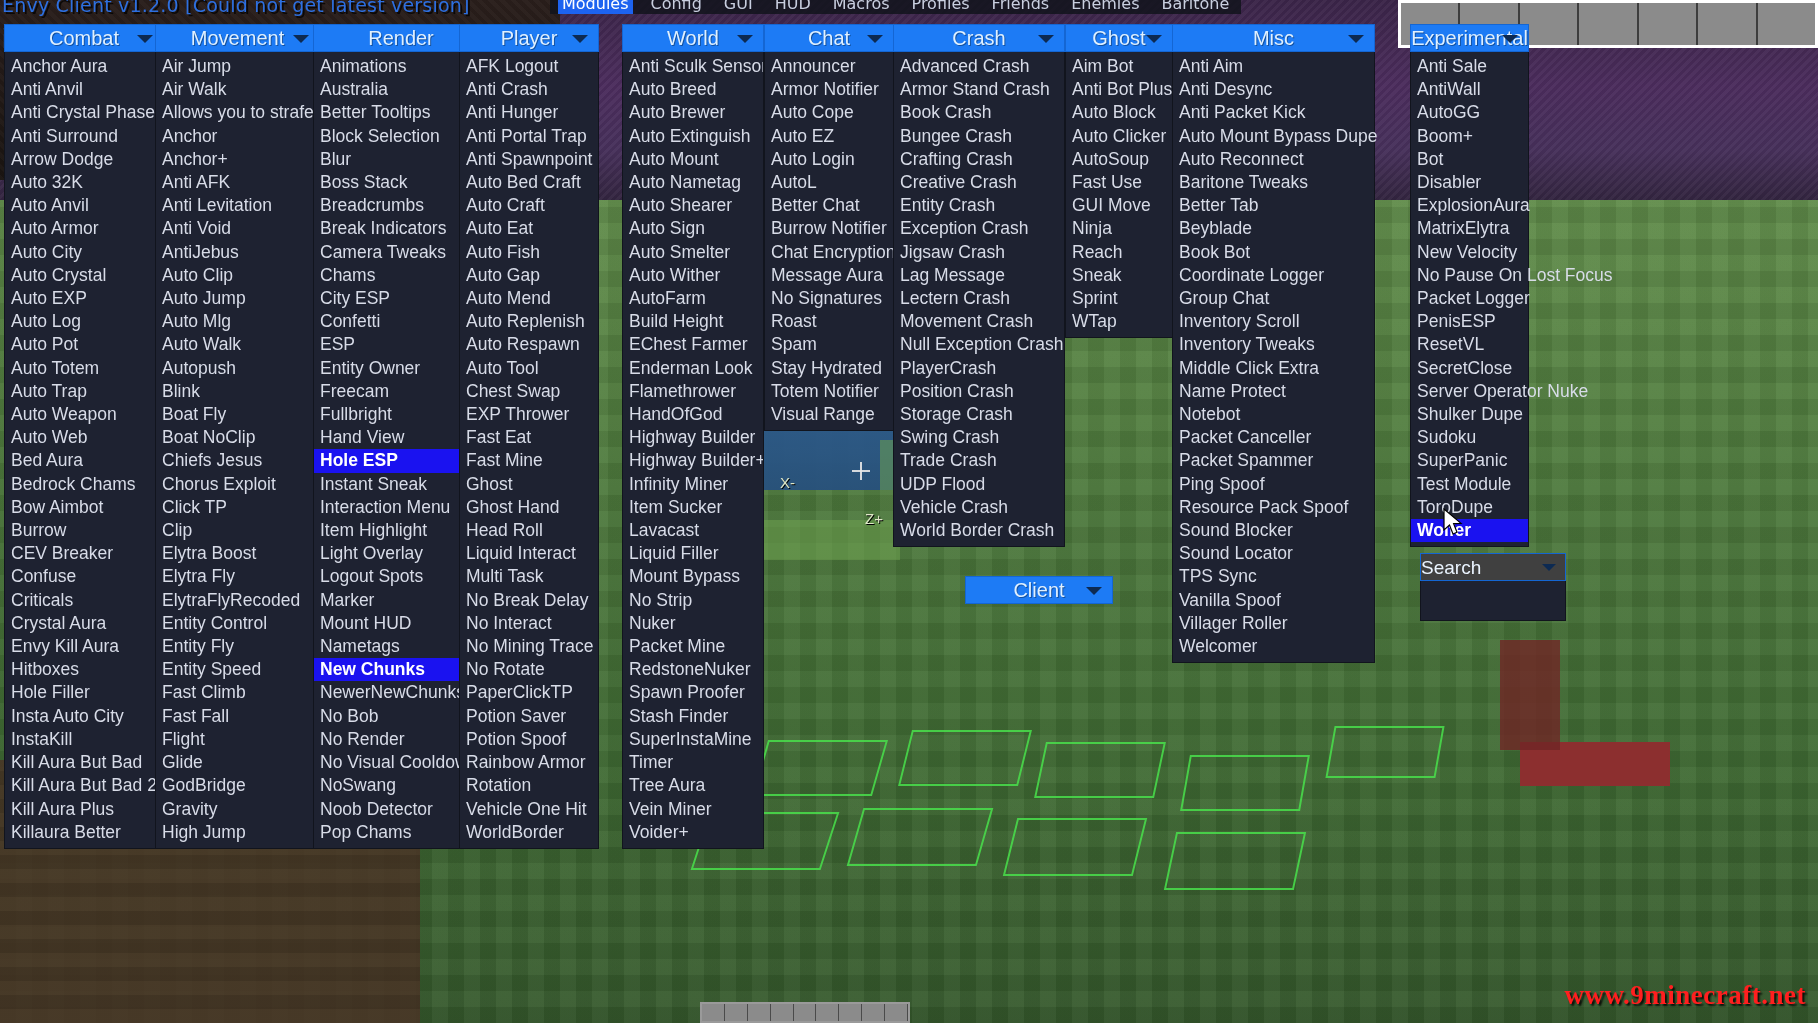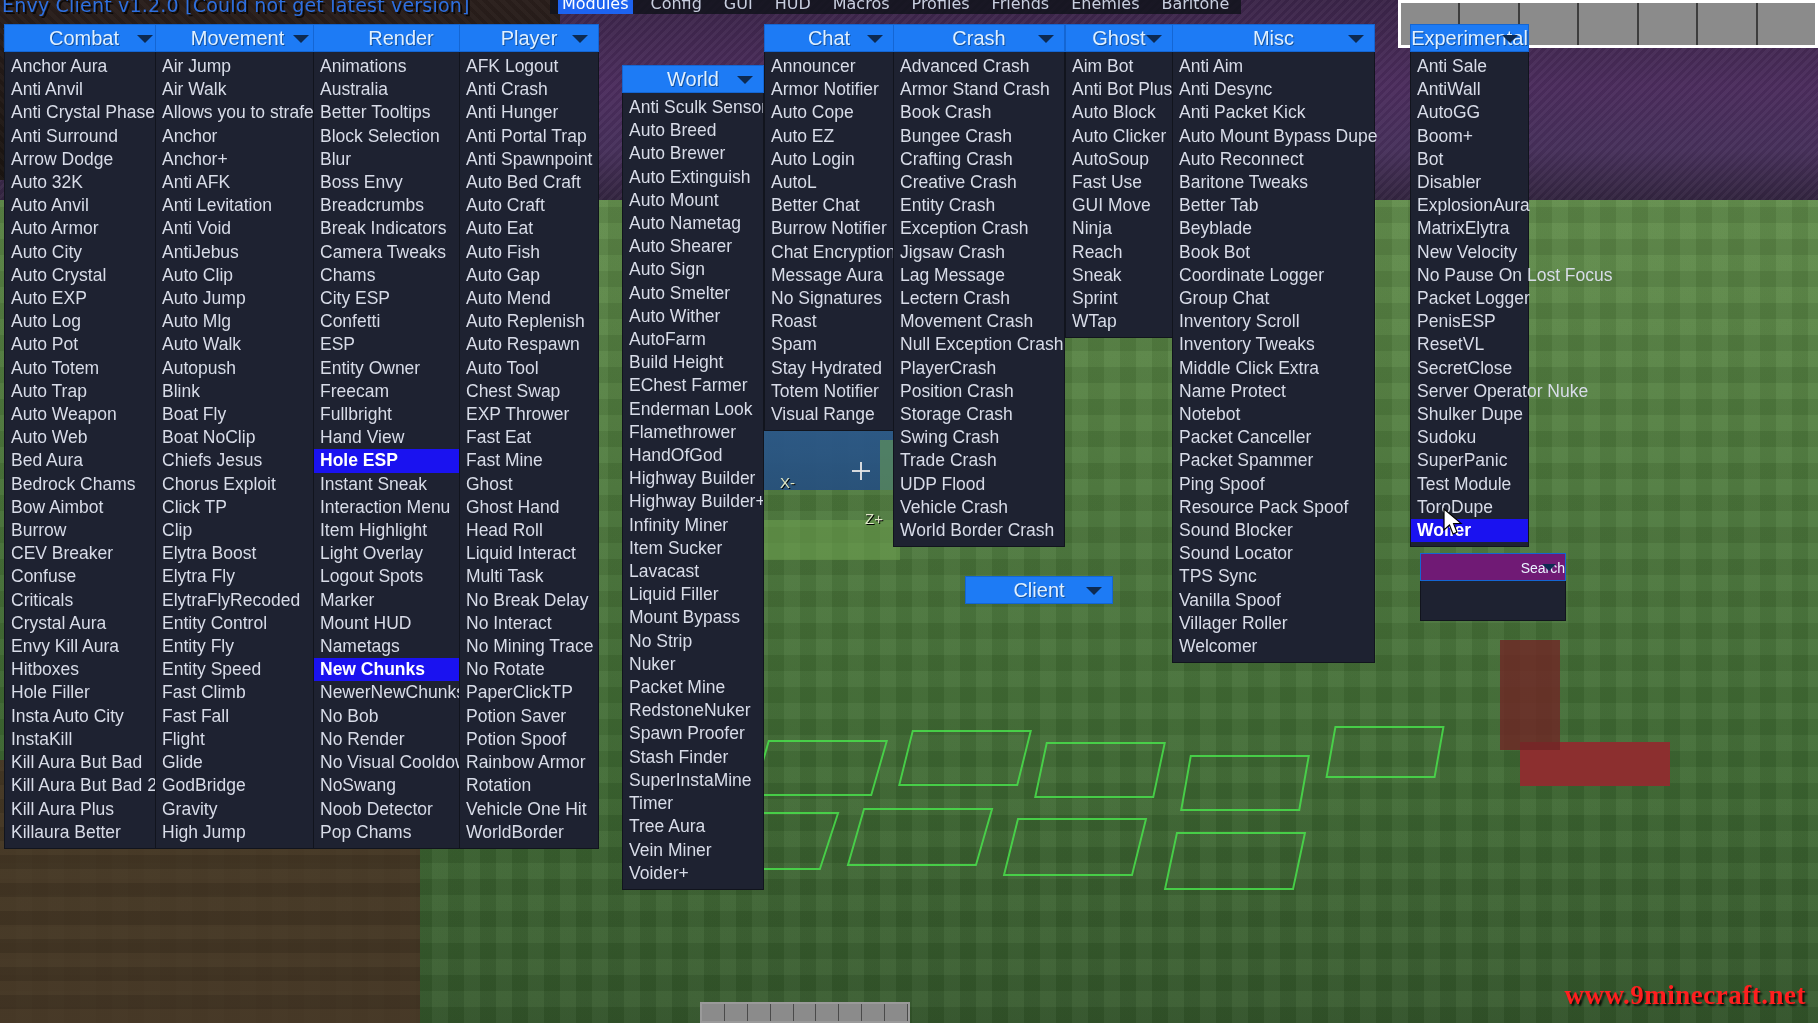--- a/index.html
+++ b/index.html
@@ -137,38 +137,38 @@
     padding:0 6px; white-space:nowrap; cursor:pointer;
     overflow:visible;
   }
   .module.on { background:#1a12f0; color:#ffffff;font-weight:bold; }
 
   
   #panel-combat       { left:4px;    top:24px; width:160px; }
   #panel-movement     { left:155px;  top:24px; width:165px; }
   #panel-render       { left:313px;  top:24px; width:176px; }
   #panel-player       { left:459px;  top:24px; width:140px; }
-  #panel-world        { left:622px;  top:24px; width:142px;margin-top:41px; }
+  #panel-world        { left:622px;  top:24px; width:142px; }
   #panel-chat         { left:764px;  top:24px; width:130px; }
   #panel-crash        { left:893px;  top:24px; width:172px; }
   #panel-ghost        { left:1065px; top:24px; width:108px; }
   #panel-misc         { left:1172px; top:24px; width:203px; }
   #panel-experimental { left:1374px; top:24px; width:155px;padding-left:36px; }
   #panel-minigame     { left:798px;  top:568px; width:145px; }
   #panel-client       { left:965px;  top:576px; width:148px; }
 
   #panel-combat .panel-body, #panel-movement .panel-body,
   #panel-render .panel-body, #panel-player .panel-body,
   #panel-world  .panel-body { max-height:810px; overflow:hidden; }
 
   
   #search-widget { position:absolute; left:1420px; top:553px; width:146px; z-index:12; }
   #search-header {
-    background:#701a75; color:#eaf4ff; font-size:14px; height:28px; line-height:28px;
-    text-align:right; position:relative; border:1px solid #1466d3;
+    background:#404040; color:#eaf4ff; font-size:19px; height:28px; line-height:28px;
+    text-align:left; position:relative; border:1px solid #1466d3;
   }
   #search-header .arrow {
     position:absolute; right:9px; top:50%; margin-top:-3px;
     width:0;height:0;border-left:7px solid transparent;border-right:7px solid transparent;
     border-top:7px solid #0d2a52;
   }
   #search-field {
     width:100%; height:40px; background:#1e2231; border:1px solid #11141d; border-top:none;
     color:#d8dce8; font-size:16px; padding:4px 6px;
     font-family:"Liberation Sans", sans-serif; outline:none;
@@ -336,21 +336,21 @@
       <div class="panel-header">
         <span>Render</span>
         <span class="arrow"></span>
       </div>
       <div class="panel-body">
         <div class="module">Animations</div>
         <div class="module">Australia</div>
         <div class="module">Better Tooltips</div>
         <div class="module">Block Selection</div>
         <div class="module">Blur</div>
-        <div class="module">Boss Envy</div>
+        <div class="module">Boss Stack</div>
         <div class="module">Breadcrumbs</div>
         <div class="module">Break Indicators</div>
         <div class="module">Camera Tweaks</div>
         <div class="module">Chams</div>
         <div class="module">City ESP</div>
         <div class="module">Confetti</div>
         <div class="module">ESP</div>
         <div class="module">Entity Owner</div>
         <div class="module">Freecam</div>
         <div class="module">Fullbright</div>

